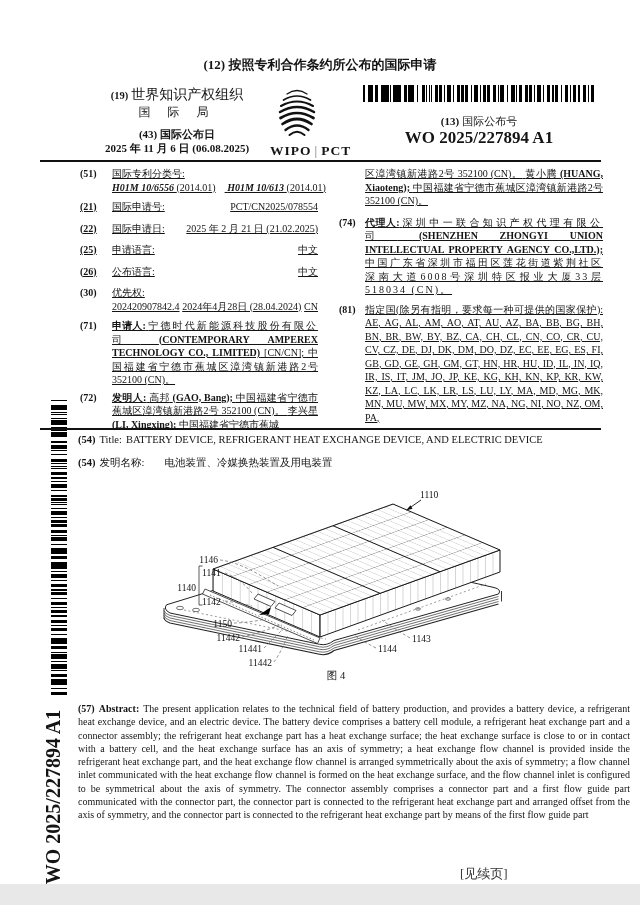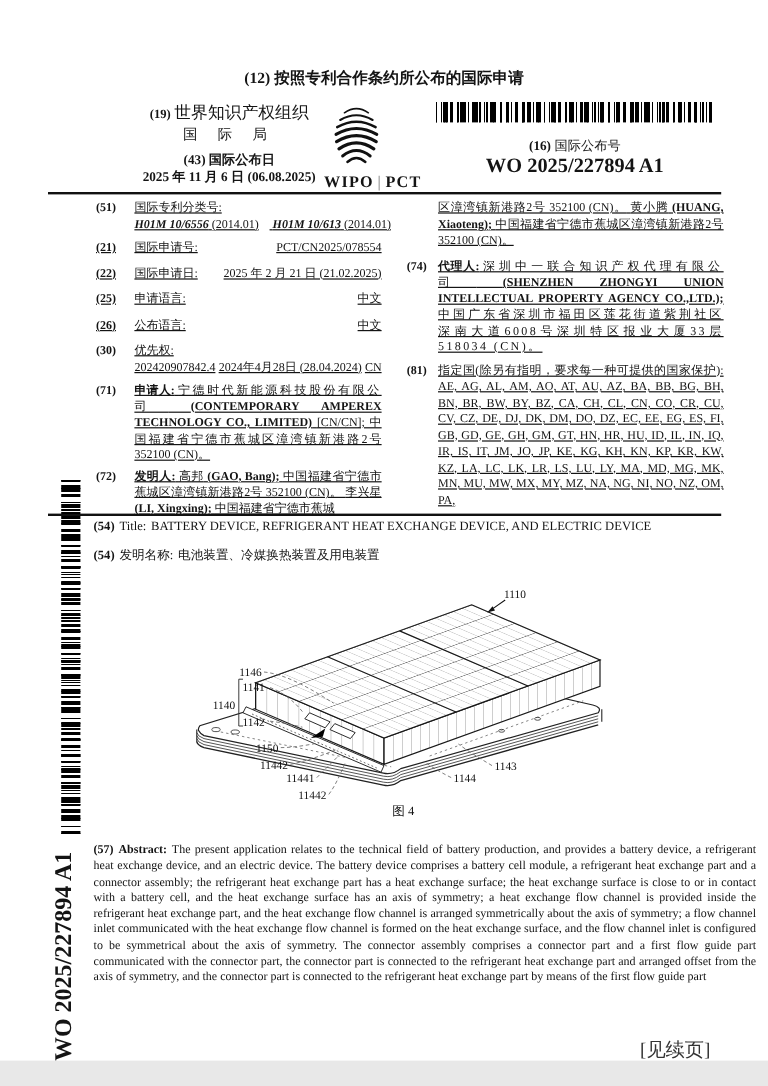--- a/index.html
+++ b/index.html
@@ -2,21 +2,21 @@
 <html><head>
 <meta charset="utf-8">
 <style>
   html,body{margin:0;padding:0;background:#e8e8e8;}
   .page{position:relative;width:640px;height:884px;background:#ffffff;overflow:hidden;
         font-family:"Liberation Serif","DejaVu Serif",serif;color:#141414;}
   .abs{position:absolute;}
   .b{font-weight:bold;}
   
   .line12{top:56px;left:0;width:640px;text-align:center;font-size:13px;font-weight:bold;}
-  .org-block{top:86px;left:100px;width:182px;text-align:center;line-height:1.25;}
+  .org-block{top:86px;left:86px;width:182px;text-align:center;line-height:1.25;}
   .org-name{font-size:14px;}
   .org-name .mk19{font-size:10.5px;font-weight:bold;margin-right:3px;}
   .org-bureau{font-size:12px;letter-spacing:7px;margin-top:1px;}
   .pub-date-label{font-size:11px;font-weight:bold;margin-top:8px;}
   .pub-date-value{font-size:11px;font-weight:bold;margin-top:1px;}
   .wipo-block{top:84px;left:270px;width:96px;text-align:left;}
   .wipo-text{font-size:13.5px;font-weight:bold;letter-spacing:1px;margin-top:1px;}
   .wipo-text .sep{color:#777;font-weight:normal;padding:0 3px;}
   .barcode-top{top:85px;left:363px;width:232px;height:17px;
     background-image:
@@ -44,37 +44,37 @@
   .ipc-codes .code{font-weight:bold;font-style:italic;}
   .ipc-gap{display:inline-block;width:9px;}
   .prio-line{display:flex;justify-content:space-between;}
   .zh-wide{letter-spacing:2px;}
   .zh-wide2{letter-spacing:3px;}
   
   .title-en{top:434px;left:78px;width:548px;font-size:10.5px;}
   .title-zh{top:456px;left:78px;width:548px;font-size:10.5px;}
   .title-en .mk,.title-zh .mk{font-weight:bold;margin-right:4px;}
   .title-en .lab{font-weight:normal;margin-right:4px;}
-  .title-zh .lab{margin-right:4px;}
+  .title-zh .lab{margin-right:20px;}
   
   .figure{top:484px;left:118px;width:400px;height:190px;}
   .fig-caption{top:669px;left:118px;width:436px;text-align:center;font-size:10.5px;}
   
   .abstract{top:702px;left:78px;width:552px;font-size:10px;line-height:13.3px;text-align:justify;}
   .abstract .mk{font-weight:bold;margin-right:4px;}
   .abstract .lab{font-weight:bold;margin-right:4px;}
   
   .side-barcode{top:400px;left:51px;width:16px;height:295px;
     background-image:
       repeating-linear-gradient(180deg,#000 0 1.5px,transparent 1.5px 6px),
       repeating-linear-gradient(180deg,#000 0 1px,transparent 1px 4.5px),
       repeating-linear-gradient(180deg,transparent 0 7px,#000 7px 9.5px,transparent 9.5px 13px);}
   .side-pubno{top:784px;left:-50px;width:210px;height:26px;text-align:center;
     font-size:20px;font-weight:bold;transform:rotate(-90deg);white-space:nowrap;}
-  .footer-note{top:865px;left:440px;width:152px;text-align:right;font-size:16px;color:#333;}
+  .footer-note{top:865px;left:460px;width:152px;font-size:13px;color:#333;}
   svg text{font-family:"Liberation Serif","DejaVu Serif",serif;}
 </style>
 </head>
 <body>
 
 <div class="page">
 
   <div class="abs line12">
     <span>(12)</span>
     <span>按照专利合作条约所公布的国际申请</span>
@@ -105,21 +105,21 @@
         <path d="M19.5 51 Q27 44.5 34.5 51" stroke-width="2"></path>
       </g>
     </svg>
     <div class="wipo-text">
       <span>WIPO</span><span class="sep">|</span><span>PCT</span>
     </div>
   </div>
 
   <div class="abs barcode-top"></div>
   <div class="abs pub-no-label">
-    <span class="mk">(16)</span><span>国际公布号</span>
+    <span class="mk">(13)</span><span>国际公布号</span>
   </div>
   <div class="abs pub-no">WO 2025/227894 A1</div>
 
   <div class="abs rule1"></div>
 
   <div class="abs col col-left">
     <div class="field mb6">
       <span class="mk-abs">(51)</span>
       <div>国际专利分类号:</div>
       <div class="ipc-codes">

